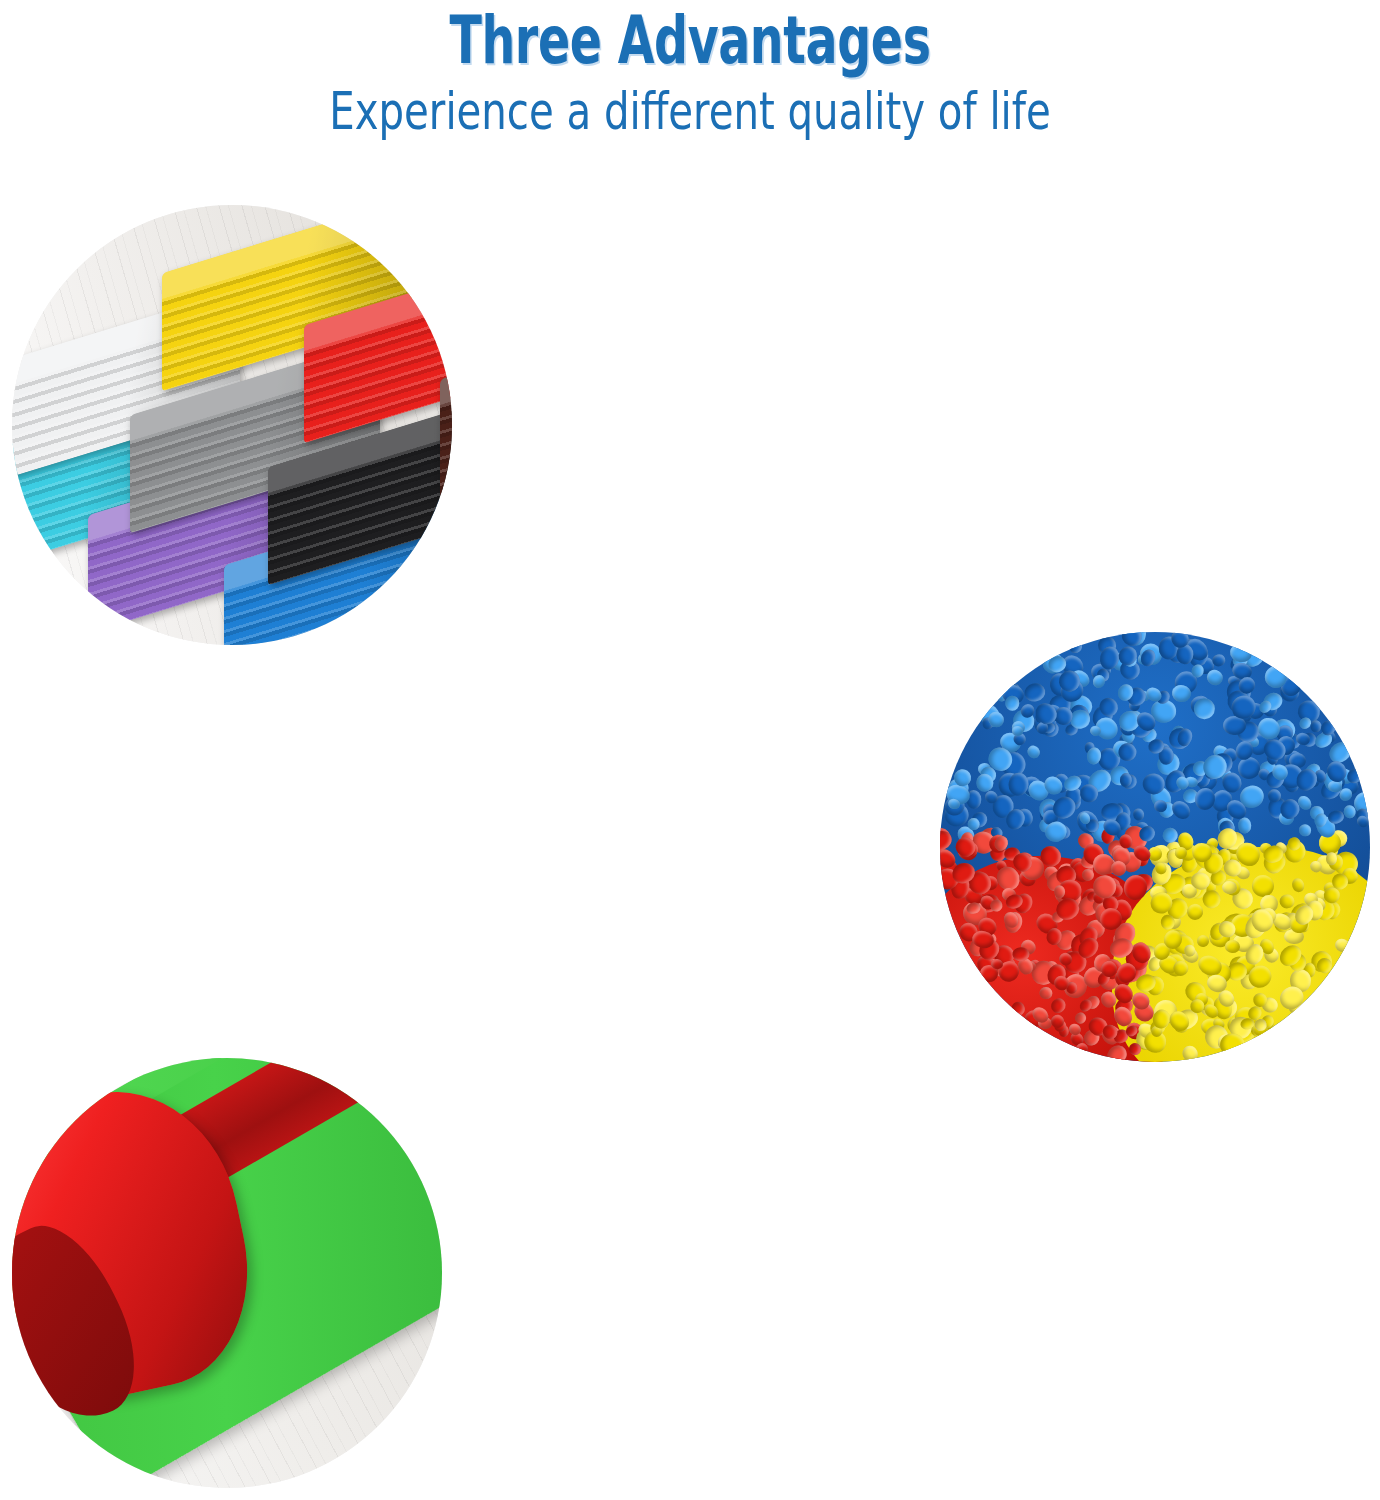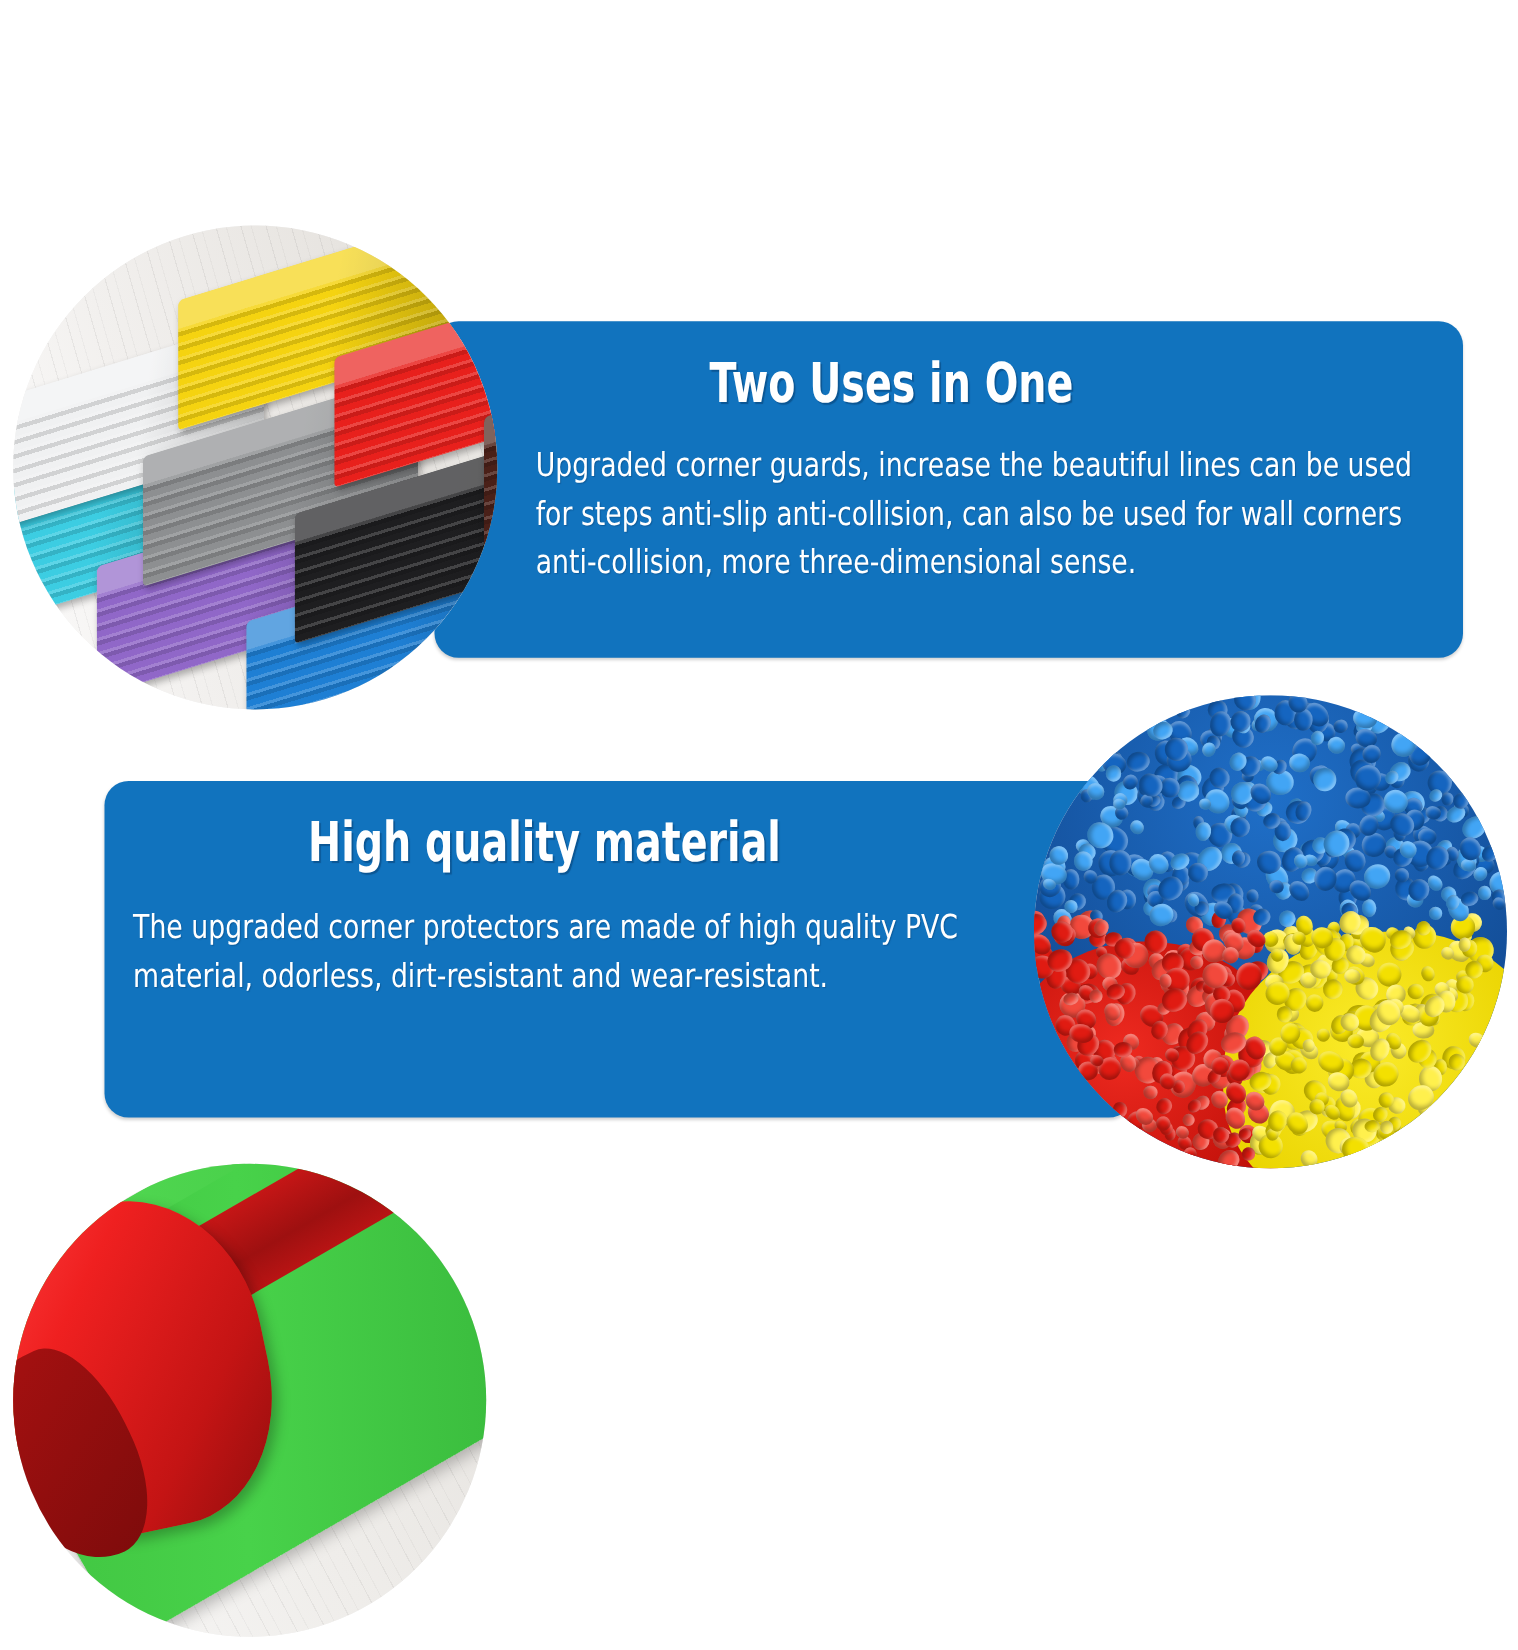--- a/index.html
+++ b/index.html
@@ -188,49 +188,41 @@
     background: linear-gradient(150deg, #a81111 0%, #7c0b0b 100%);
     border-radius: 55% 40% 45% 60% / 50% 50% 50% 50%;
     transform: rotate(-14deg);
   }
 </style>
 </head>
 <body>
 
 <div class="page">
 
-
-  <div class="panel" id="panel-1">
-    <div class="panel-inner">
-      <div class="panel-heading">Two Uses in One</div>
-      <div class="panel-body">Upgraded corner guards, increase the beautiful lines can be used for steps anti-slip anti-collision, can also be used for wall corners anti-collision, more three-dimensional sense.</div>
-    </div>
+  <div class="header">
+    <div class="main-title">Three Advantages</div>
+    <div class="sub-title">Experience a different quality of life</div>
   </div>
+
 
   <div class="photo-circle" id="circle-1">
     <div class="wood"></div>
     <div id="guards-host">
         <div class="guard" style="left: 150px; top: 30px; z-index: 7; background: linear-gradient(100deg, rgb(245, 211, 16) 0%, rgb(245, 211, 16) 55%, rgba(0, 0, 0, 0.22) 100%), rgb(245, 211, 16);"></div>
         <div class="guard" style="left: 292px; top: 82px; z-index: 8; background: linear-gradient(100deg, rgb(232, 32, 28) 0%, rgb(232, 32, 28) 55%, rgba(0, 0, 0, 0.22) 100%), rgb(232, 32, 28);"></div>
         <div class="guard" style="left: 428px; top: 136px; z-index: 9; background: linear-gradient(100deg, rgb(74, 32, 24) 0%, rgb(74, 32, 24) 55%, rgba(0, 0, 0, 0.22) 100%), rgb(74, 32, 24);"></div>
         <div class="guard" style="left: -22px; top: 122px; z-index: 4; background: linear-gradient(100deg, rgb(240, 241, 242) 0%, rgb(240, 241, 242) 55%, rgba(0, 0, 0, 0.22) 100%), rgb(240, 241, 242);"></div>
         <div class="guard" style="left: 118px; top: 172px; z-index: 5; background: linear-gradient(100deg, rgb(141, 143, 145) 0%, rgb(141, 143, 145) 55%, rgba(0, 0, 0, 0.22) 100%), rgb(141, 143, 145);"></div>
         <div class="guard" style="left: 256px; top: 224px; z-index: 6; background: linear-gradient(100deg, rgb(30, 30, 32) 0%, rgb(30, 30, 32) 55%, rgba(0, 0, 0, 0.22) 100%), rgb(30, 30, 32);"></div>
         <div class="guard" style="left: -64px; top: 220px; z-index: 1; background: linear-gradient(100deg, rgb(60, 205, 226) 0%, rgb(60, 205, 226) 55%, rgba(0, 0, 0, 0.22) 100%), rgb(60, 205, 226);"></div>
         <div class="guard" style="left: 76px; top: 272px; z-index: 2; background: linear-gradient(100deg, rgb(144, 103, 200) 0%, rgb(144, 103, 200) 55%, rgba(0, 0, 0, 0.22) 100%), rgb(144, 103, 200);"></div>
         <div class="guard" style="left: 212px; top: 322px; z-index: 3; background: linear-gradient(100deg, rgb(30, 127, 212) 0%, rgb(30, 127, 212) 55%, rgba(0, 0, 0, 0.22) 100%), rgb(30, 127, 212);"></div>
       </div>
   </div>
 
-  <div class="panel" id="panel-2">
-    <div class="panel-inner">
-      <div class="panel-heading">High quality material</div>
-      <div class="panel-body">The upgraded corner protectors are made of high quality PVC material, odorless, dirt-resistant and wear-resistant.</div>
-    </div>
-  </div>
 
   <div class="photo-circle" id="circle-2">
     <div style="position:absolute;inset:0;background:
          radial-gradient(circle at 50% 22%, #1F6FC8 0%, #14509B 62%, #0E3F7D 100%);"></div>
     <div style="position:absolute;left:-6%;top:52%;width:62%;height:58%;
          background:radial-gradient(circle at 40% 40%, #EE2A20 0%, #C11009 70%, #9C0A05 100%);
          border-radius:46% 52% 40% 50%;"></div>
     <div style="position:absolute;left:40%;top:50%;width:68%;height:60%;
          background:radial-gradient(circle at 45% 40%, #FBEB2A 0%, #EAD400 70%, #CDB800 100%);
          border-radius:50% 44% 48% 44%;"></div>

